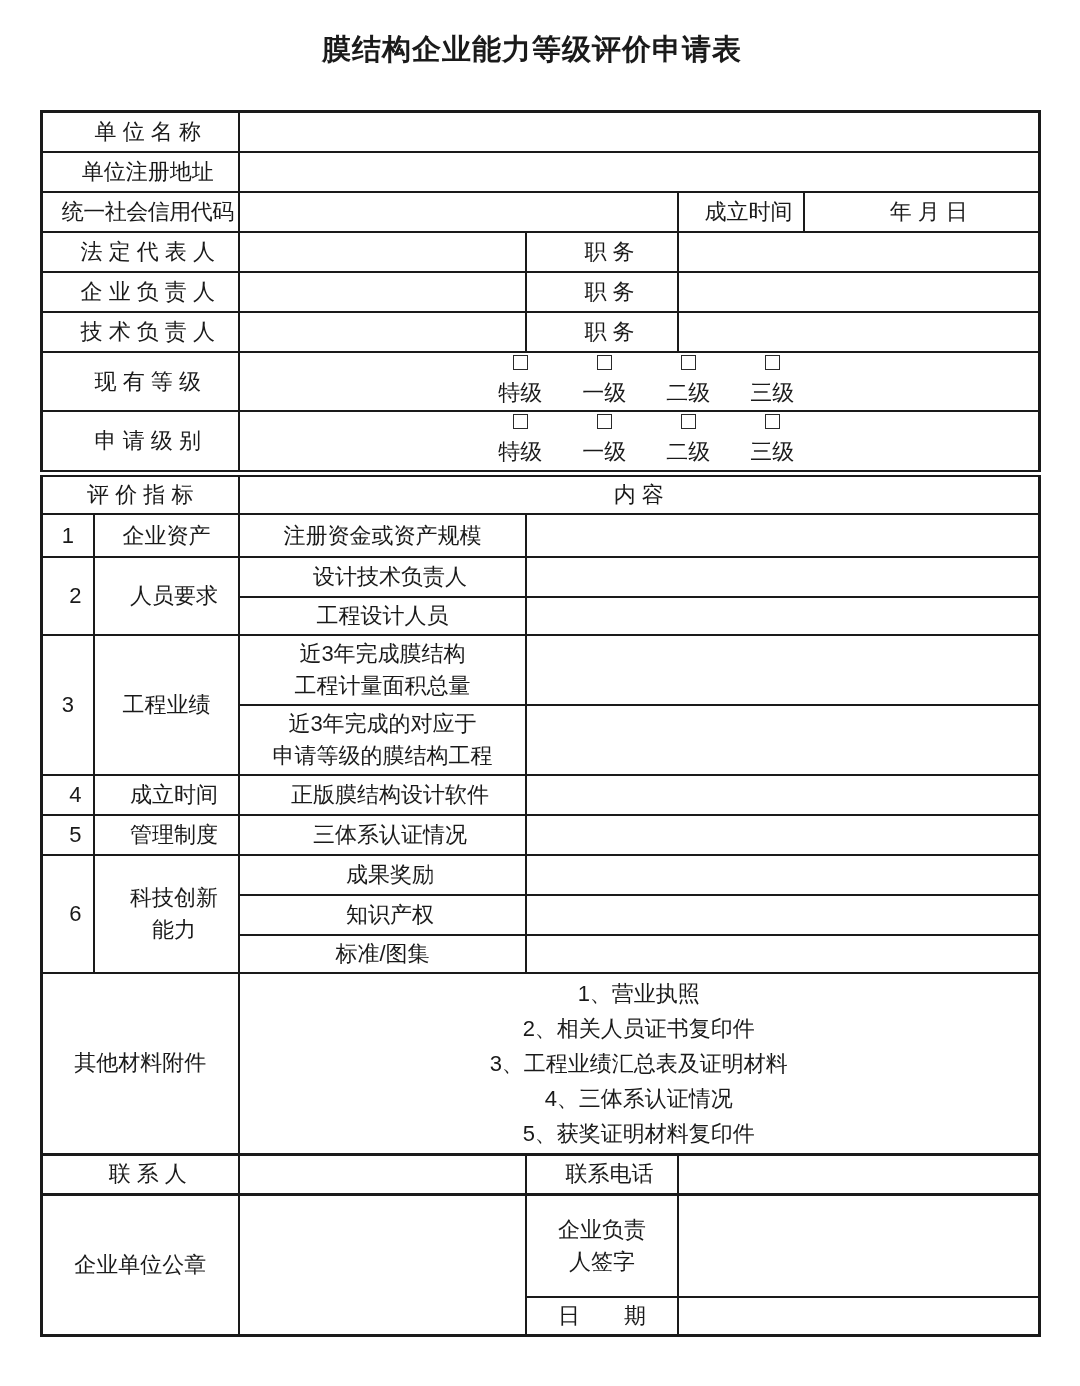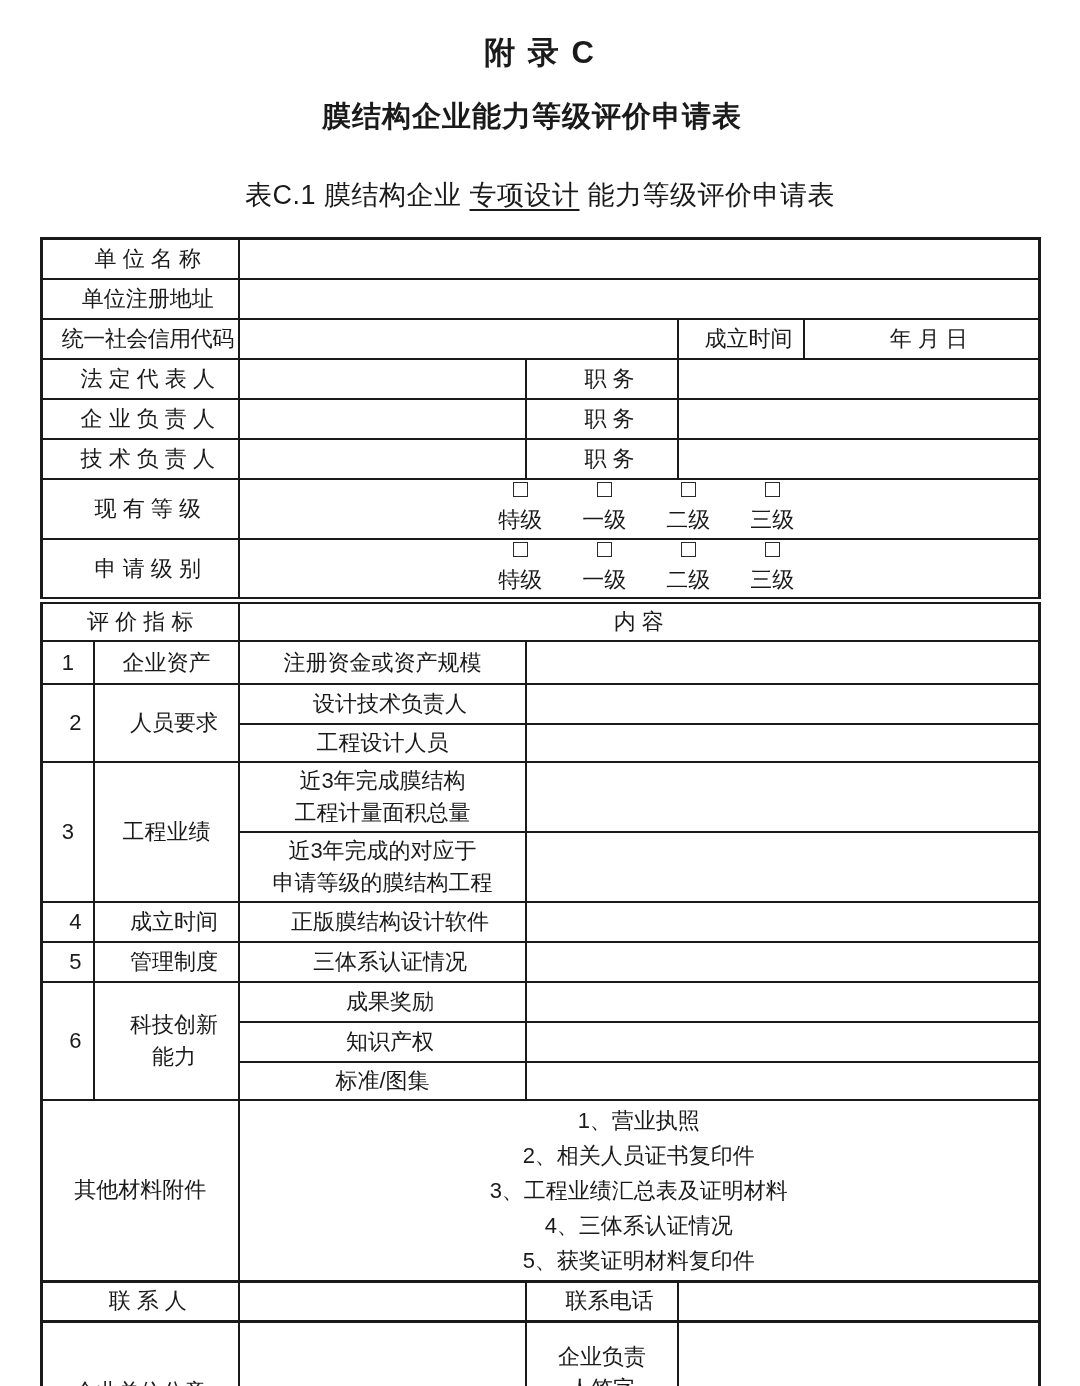--- a/index.html
+++ b/index.html
@@ -68,23 +68,21 @@
 
   .attach-list div{line-height:35px;font-size:22px;}
 
   .sig-cell{line-height:1.8;}
 </style>
 </head>
 <body>
 
 <div class="page">
 
-  <div class="doc-title">附 录 C</div>
   <div class="doc-subtitle">膜结构企业能力等级评价申请表</div>
-  <div class="table-caption"><span>表C.1 膜结构企业 </span><span class="u">专项设计</span><span> 能力等级评价申请表</span></div>
 
   <table class="form">
     <colgroup>
       <col style="width:53px">
         <col style="width:145px">
         <col style="width:287px">
       <col style="width:152px">
         <col style="width:126px">
         <col style="width:235px">
     </colgroup>

